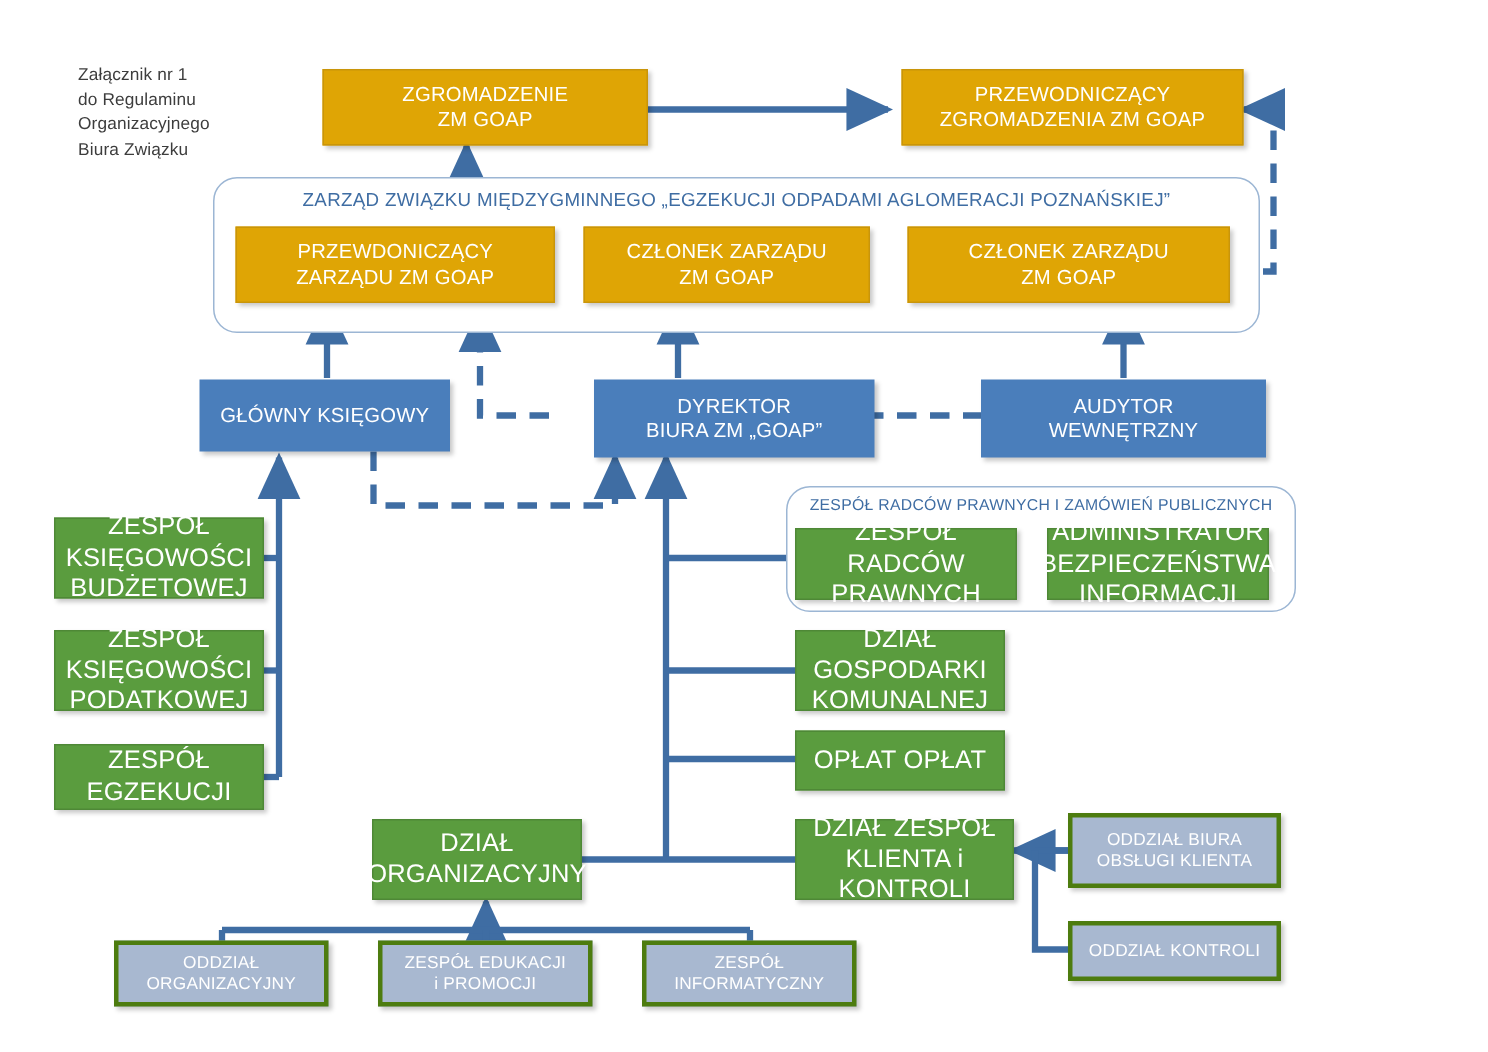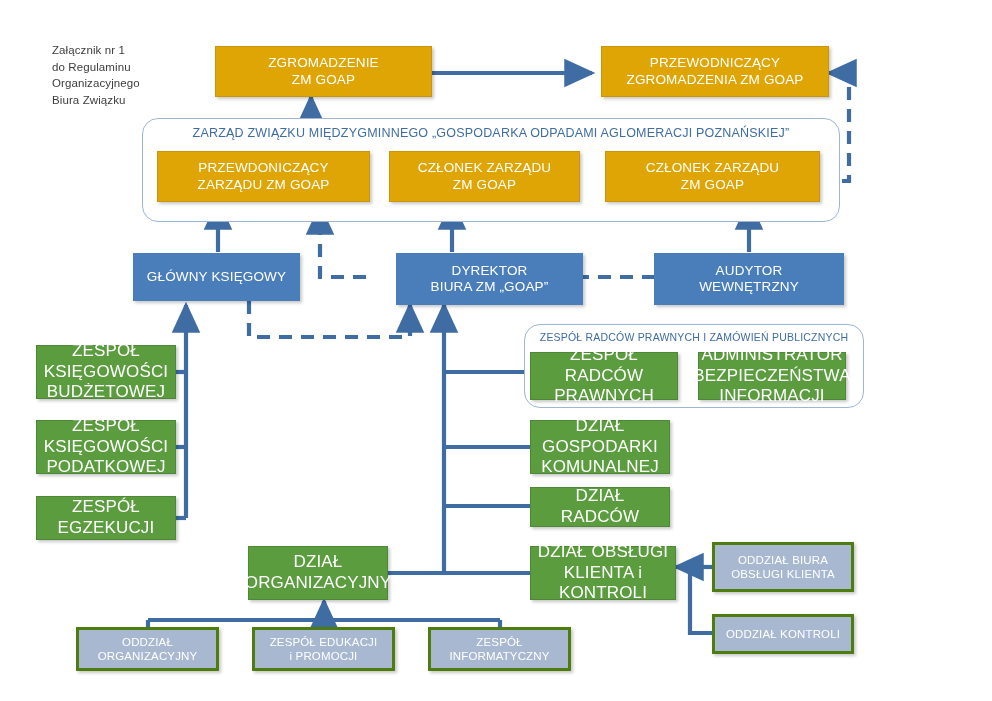--- a/index.html
+++ b/index.html
@@ -132,21 +132,21 @@
       <line x1="500" y1="620" x2="500" y2="629"></line>
     </g>
   </svg>
 
   <div class="note" id="doc-note" style="left:52px; top:42px;">Załącznik nr 1
 do Regulaminu
 Organizacyjnego
 Biura Związku</div>
 
   <div class="group" id="group-zarzad" style="left:142px; top:118px; width:698px; height:104px;"></div>
-  <div class="group-title" id="group-zarzad-title" style="left:152px; top:126px; width:678px;">ZARZĄD ZWIĄZKU MIĘDZYGMINNEGO „GOSPODARKA ODPADAMI AGLOMERACJI POZNAŃSKIEJ”</div>
+  <div class="group-title" id="group-zarzad-title" style="left:152px; top:126px; width:678px;">ZARZĄD ZWIĄZKU MIĘDZYGMINNEGO „EGZEKUCJI ODPADAMI AGLOMERACJI POZNAŃSKIEJ”</div>
 
   <div class="group" id="group-radcy" style="left:524px; top:324px; width:340px; height:84px;"></div>
   <div class="group-title" id="group-radcy-title" style="left:534px; top:331px; width:320px;">ZESPÓŁ RADCÓW PRAWNYCH I ZAMÓWIEŃ PUBLICZNYCH</div>
 
   <div class="node orange" style="left:215px; top:46px; width:217px; height:51px;">
     <span>ZGROMADZENIE
 ZM GOAP</span>
   </div>
 
   <div class="node orange" style="left:601px; top:46px; width:228px; height:51px;">
@@ -207,30 +207,30 @@
 KOMUNALNEJ</span>
   </div>
 
   <div class="node green" style="left:698px; top:352px; width:148px; height:48px;">
     <span>ADMINISTRATOR
 BEZPIECZEŃSTWA
 INFORMACJI</span>
   </div>
 
   <div class="node green" style="left:530px; top:487px; width:140px; height:40px;">
-    <span>DZIAŁ RADCÓW</span>
+    <span>OPŁAT OPŁAT</span>
   </div>
 
   <div class="node green" style="left:248px; top:546px; width:140px; height:54px;">
     <span>DZIAŁ
 ORGANIZACYJNY</span>
   </div>
 
   <div class="node green" style="left:530px; top:546px; width:146px; height:54px;">
-    <span>DZIAŁ OBSŁUGI
+    <span>DZIAŁ ZESPÓŁ
 KLIENTA i KONTROLI</span>
   </div>
 
   <div class="node grey" style="left:712px; top:542px; width:142px; height:50px;">
     <span>ODDZIAŁ BIURA
 OBSŁUGI KLIENTA</span>
   </div>
 
   <div class="node grey" style="left:712px; top:614px; width:142px; height:40px;">
     <span>ODDZIAŁ KONTROLI</span>

